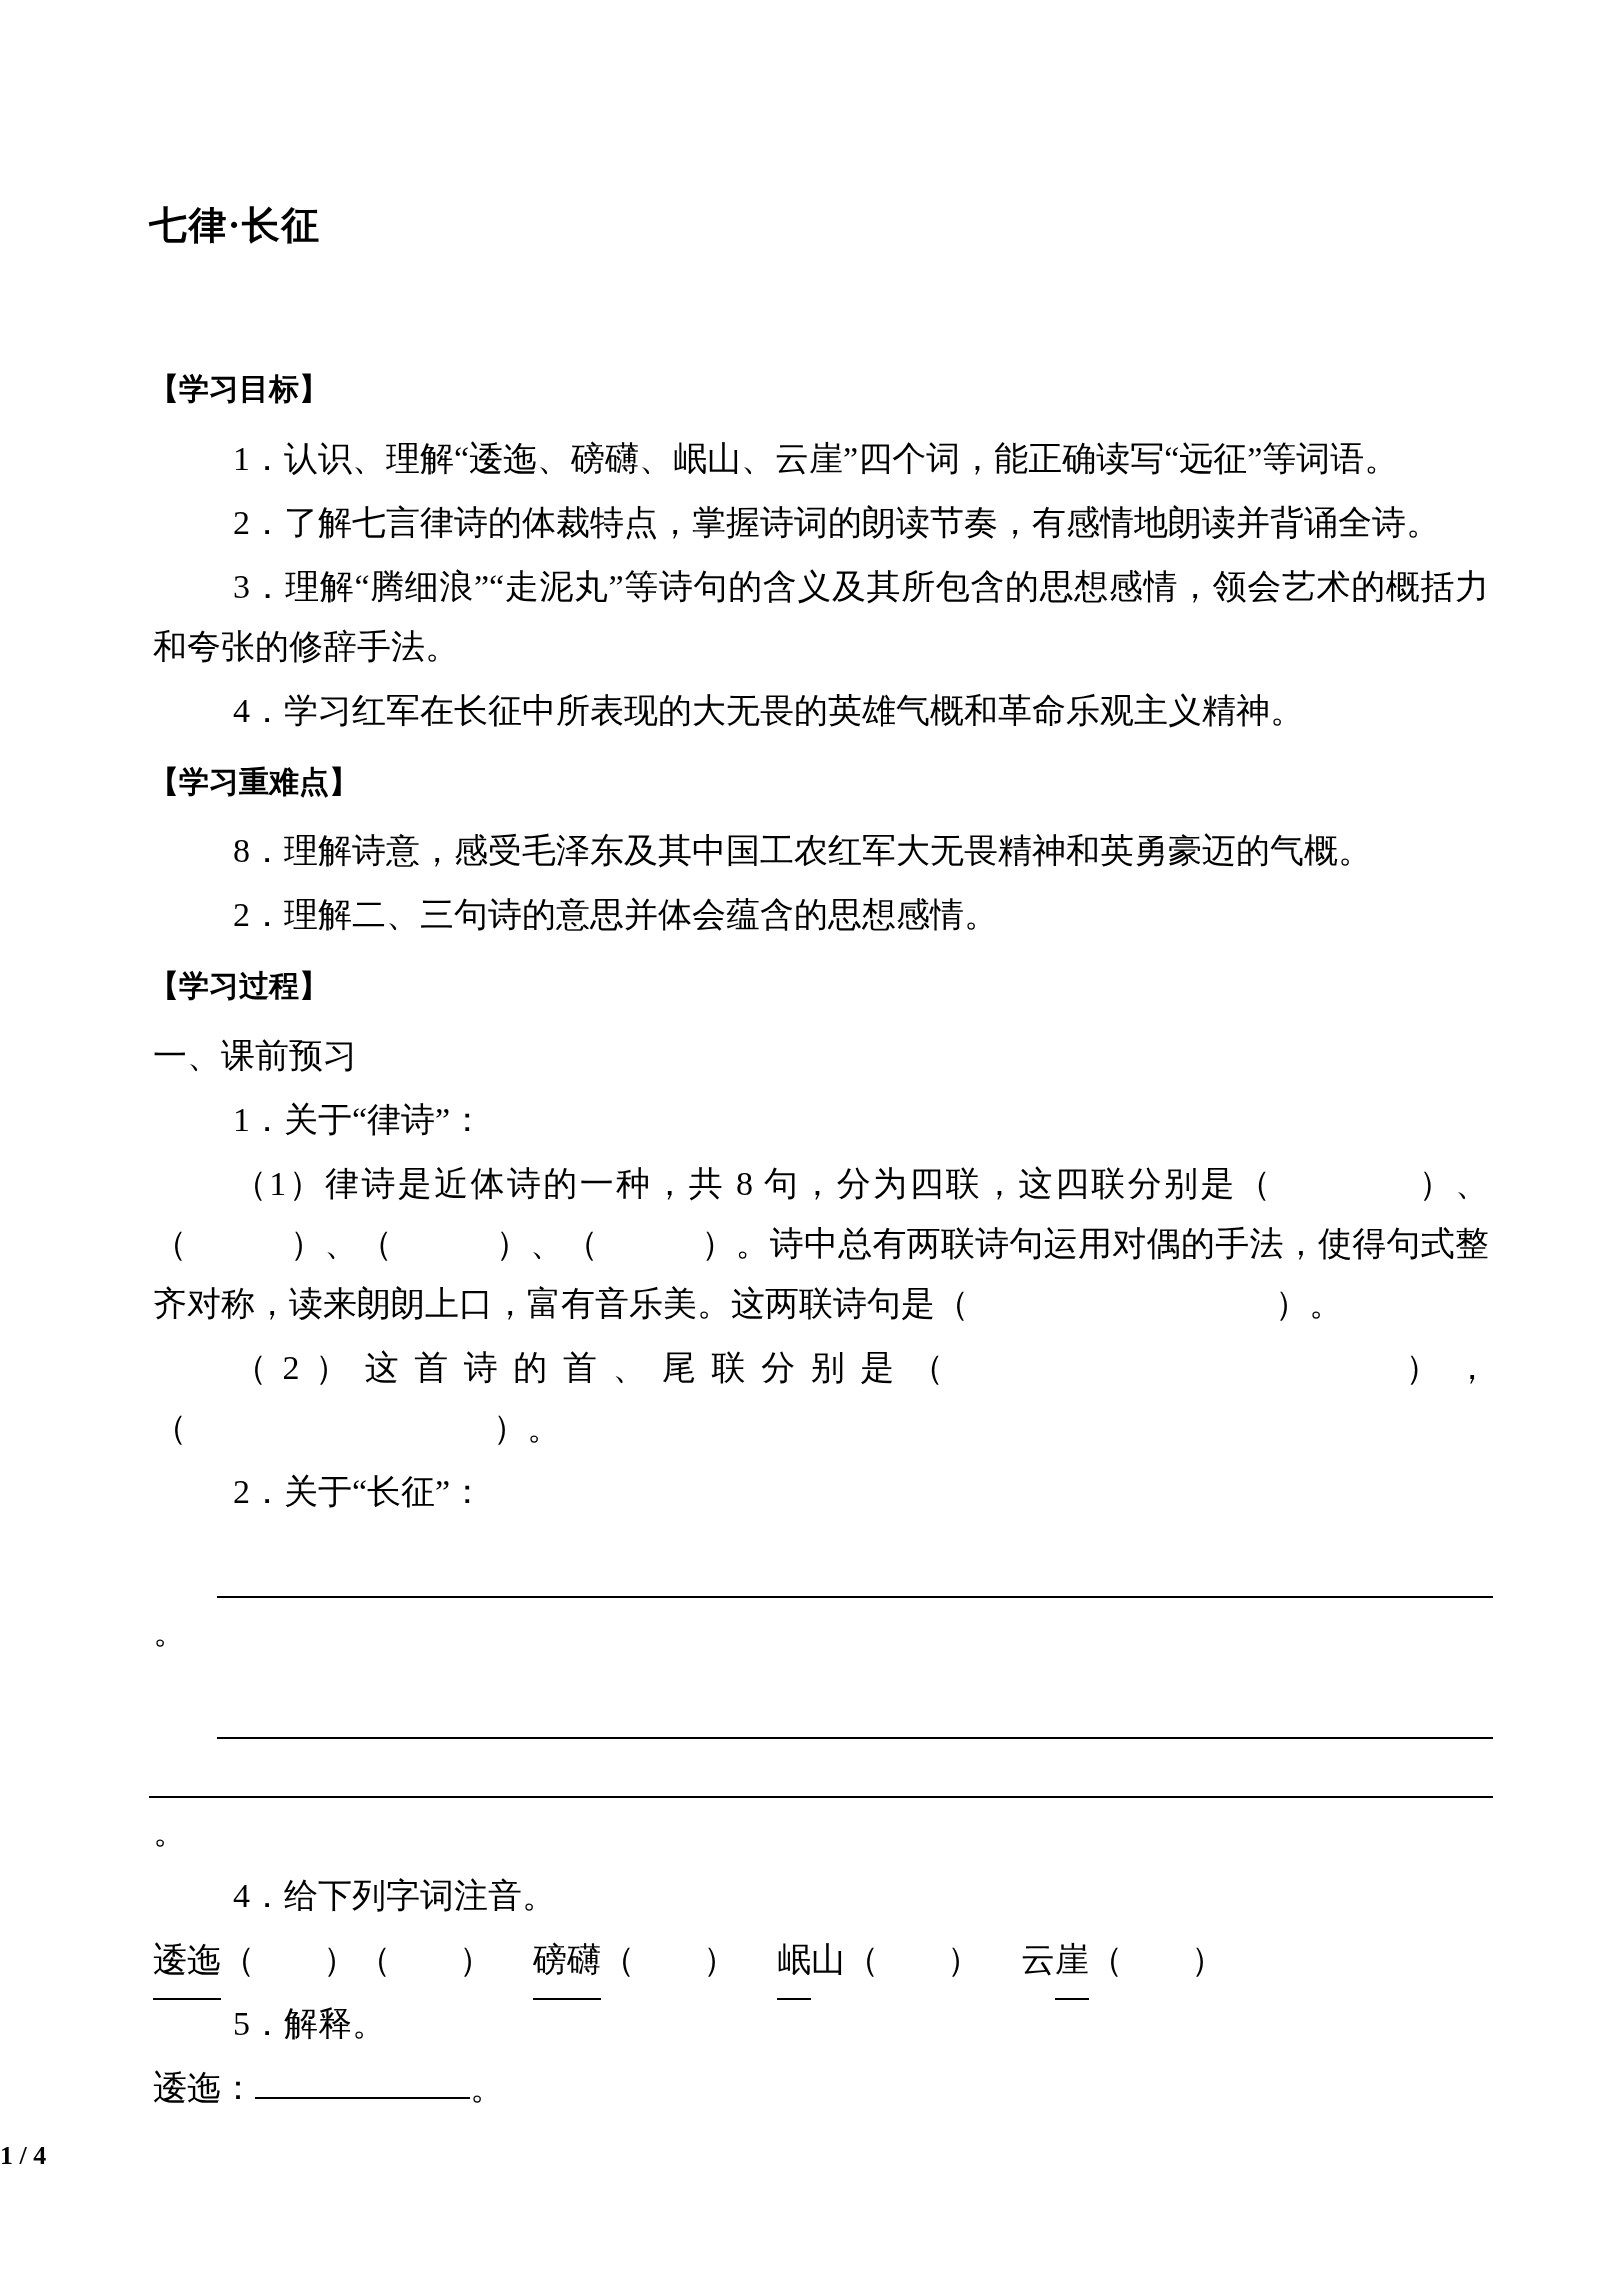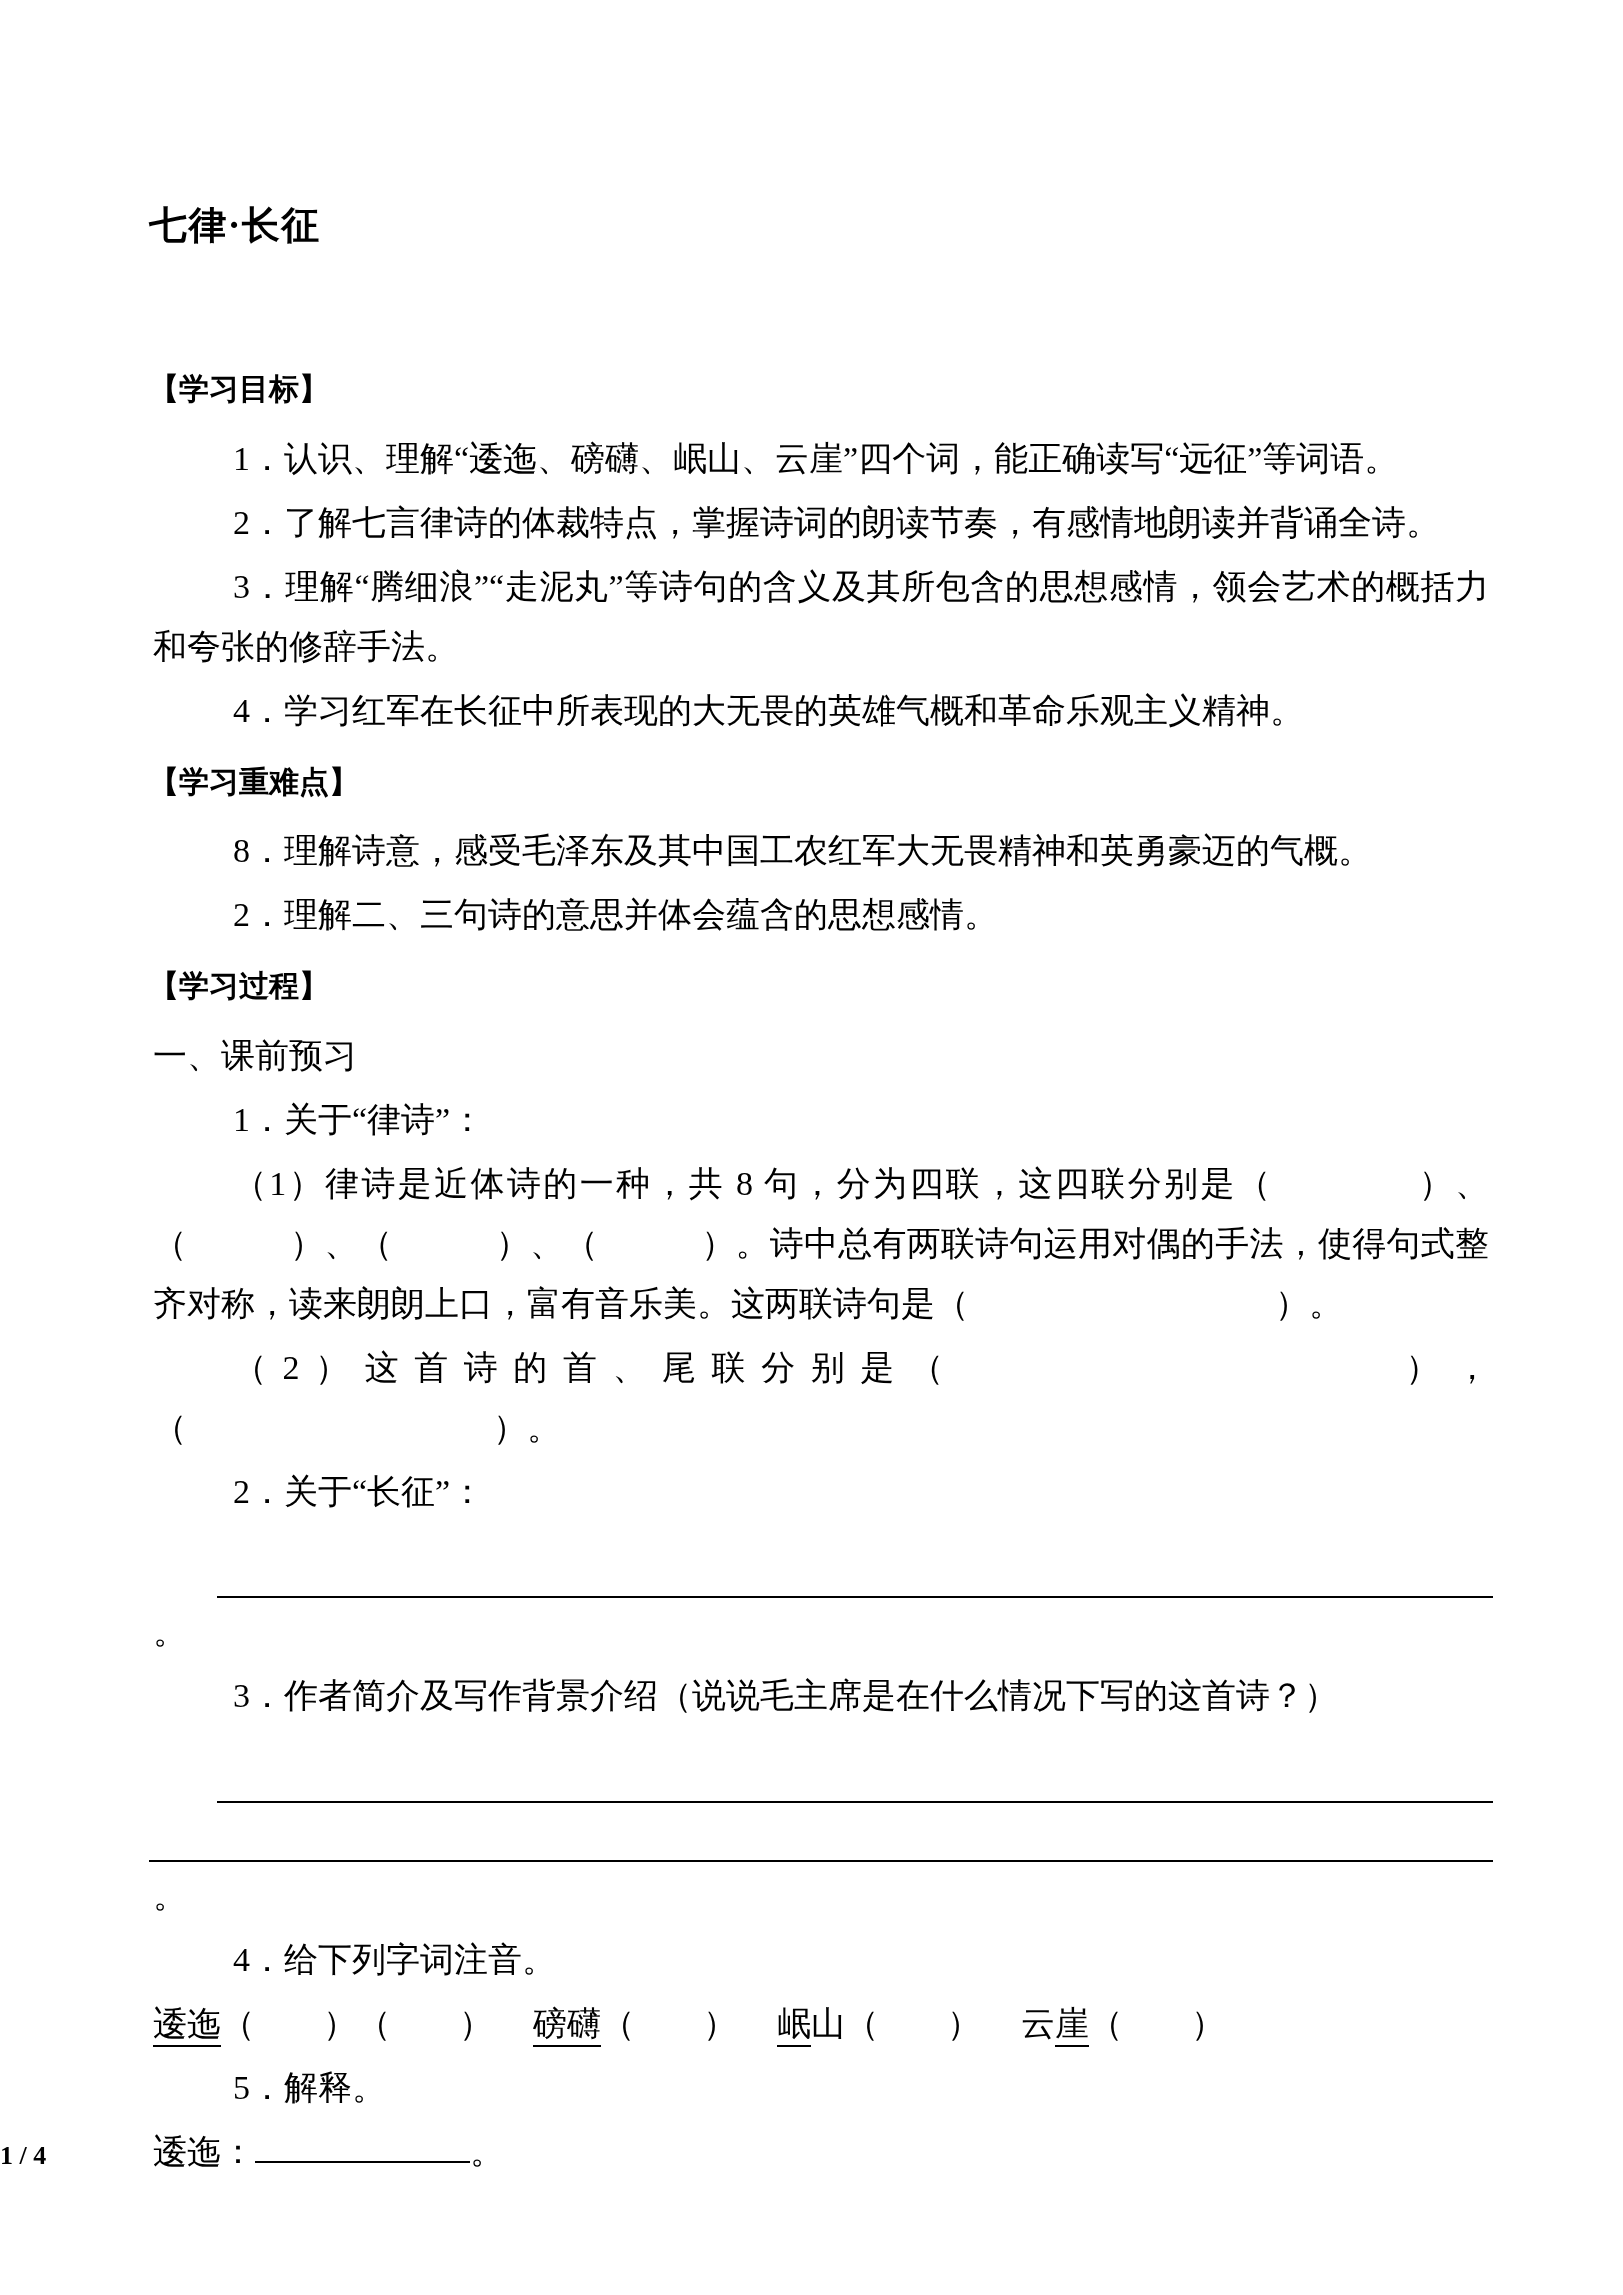--- a/index.html
+++ b/index.html
@@ -40,21 +40,21 @@
   p.ind { text-indent: 80px; }
   .answer-line {
     height: 57px;
     margin-left: 68px;
     border-bottom: 2px solid #000;
   }
   .answer-line.first { margin-top: 17.7px; }
   .answer-line.full { margin-left: 0; }
   .ul {
     border-bottom: 2px solid #000;
-    padding-bottom: 3px;
+    padding-bottom: 20px;
   }
   .wgroup { margin-right: 40px; }
   .blank {
     display: inline-block;
     width: 215px;
     height: 33px;
     border-bottom: 2px solid #000;
     vertical-align: baseline;
   }
   .footer {
@@ -87,21 +87,20 @@
   <h2 class="sec">【学习过程】</h2>
   <p class="body">一、课前预习</p>
   <p class="body ind">1．关于“律诗”：</p>
   <p class="body ind">（1）律诗是近体诗的一种，共 8 句，分为四联，这四联分别是（　　　　）、（　　　）、（　　　）、（　　　）。诗中总有两联诗句运用对偶的手法，使得句式整齐对称，读来朗朗上口，富有音乐美。这两联诗句是（　　　　　　　　　）。</p>
   <p class="body ind">（2）这首诗的首、尾联分别是（　　　　　　　　　），（　　　　　　　　　）。</p>
   <p class="body ind">2．关于“长征”：</p>
 
   <div class="answer-line first"></div>
   <p class="body">。</p>
 
-  <p class="body ind">3．作者简介及写作背景介绍（说说毛主席是在什么情况下写的这首诗？）</p>
 
   <div class="answer-line first"></div>
   <div class="answer-line full"></div>
   <p class="body">。</p>
 
   <p class="body ind">4．给下列字词注音。</p>
 
   <p class="body"><span class="wgroup"><span class="ul">逶迤</span><span>（　　）（　　）</span></span><span class="wgroup"><span class="ul">磅礴</span><span>（　　）</span></span><span class="wgroup"><span class="ul">岷</span><span>山</span><span>（　　）</span></span><span class="wgroup"><span>云</span><span class="ul">崖</span><span>（　　）</span></span></p>
 
   <p class="body ind">5．解释。</p>

